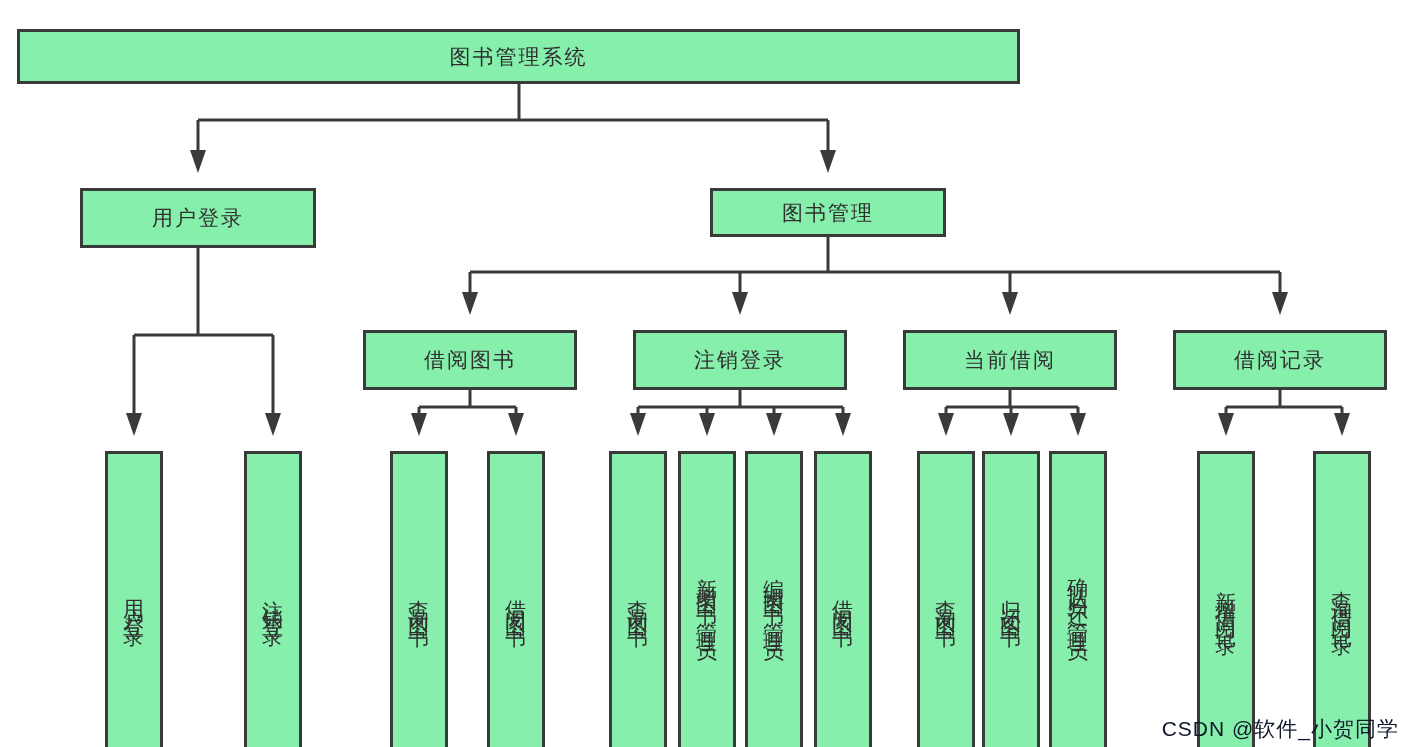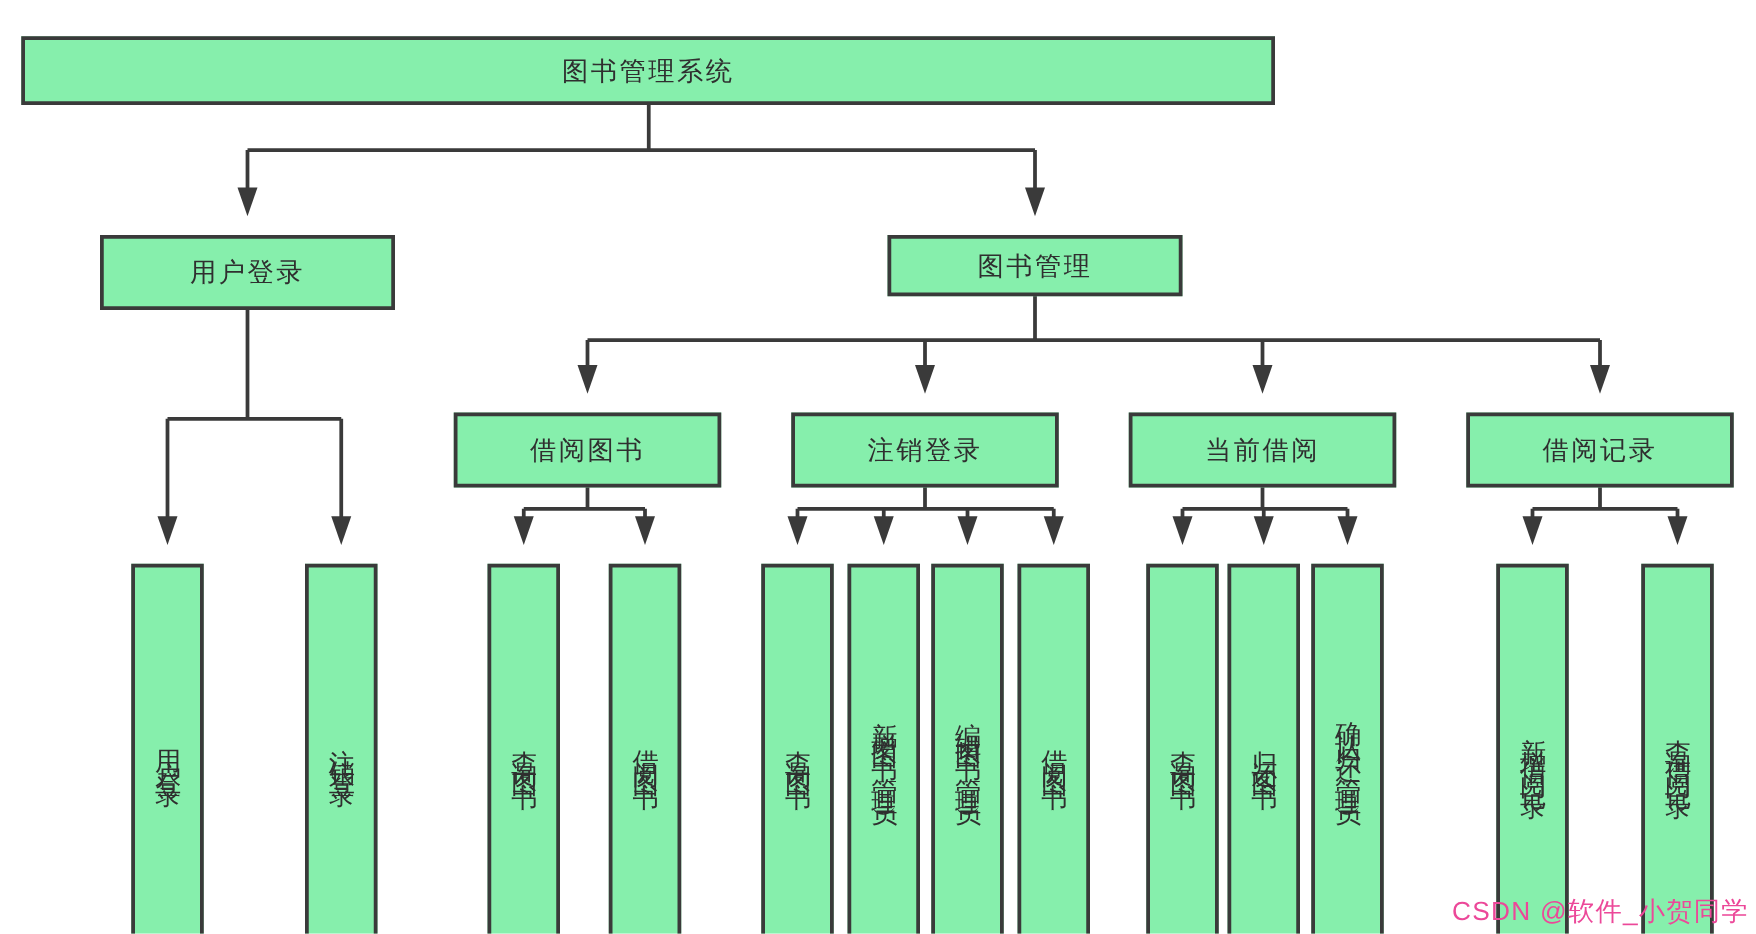--- a/index.html
+++ b/index.html
@@ -35,21 +35,21 @@
     text-orientation: mixed;
     letter-spacing: 9px;
     line-height: 1;
     white-space: nowrap;
   }
   .watermark {
     position: absolute;
     right: 6px;
     bottom: 4px;
     font-size: 21px;
-    color: #ec4899;
+    color: #0f172a;
     letter-spacing: 1px;
     white-space: nowrap;
   }
 </style>
 </head>
 <body>
 
 <div class="canvas">
 
   <svg class="connectors" viewBox="0 0 1405 747" xmlns="http://www.w3.org/2000/svg">

